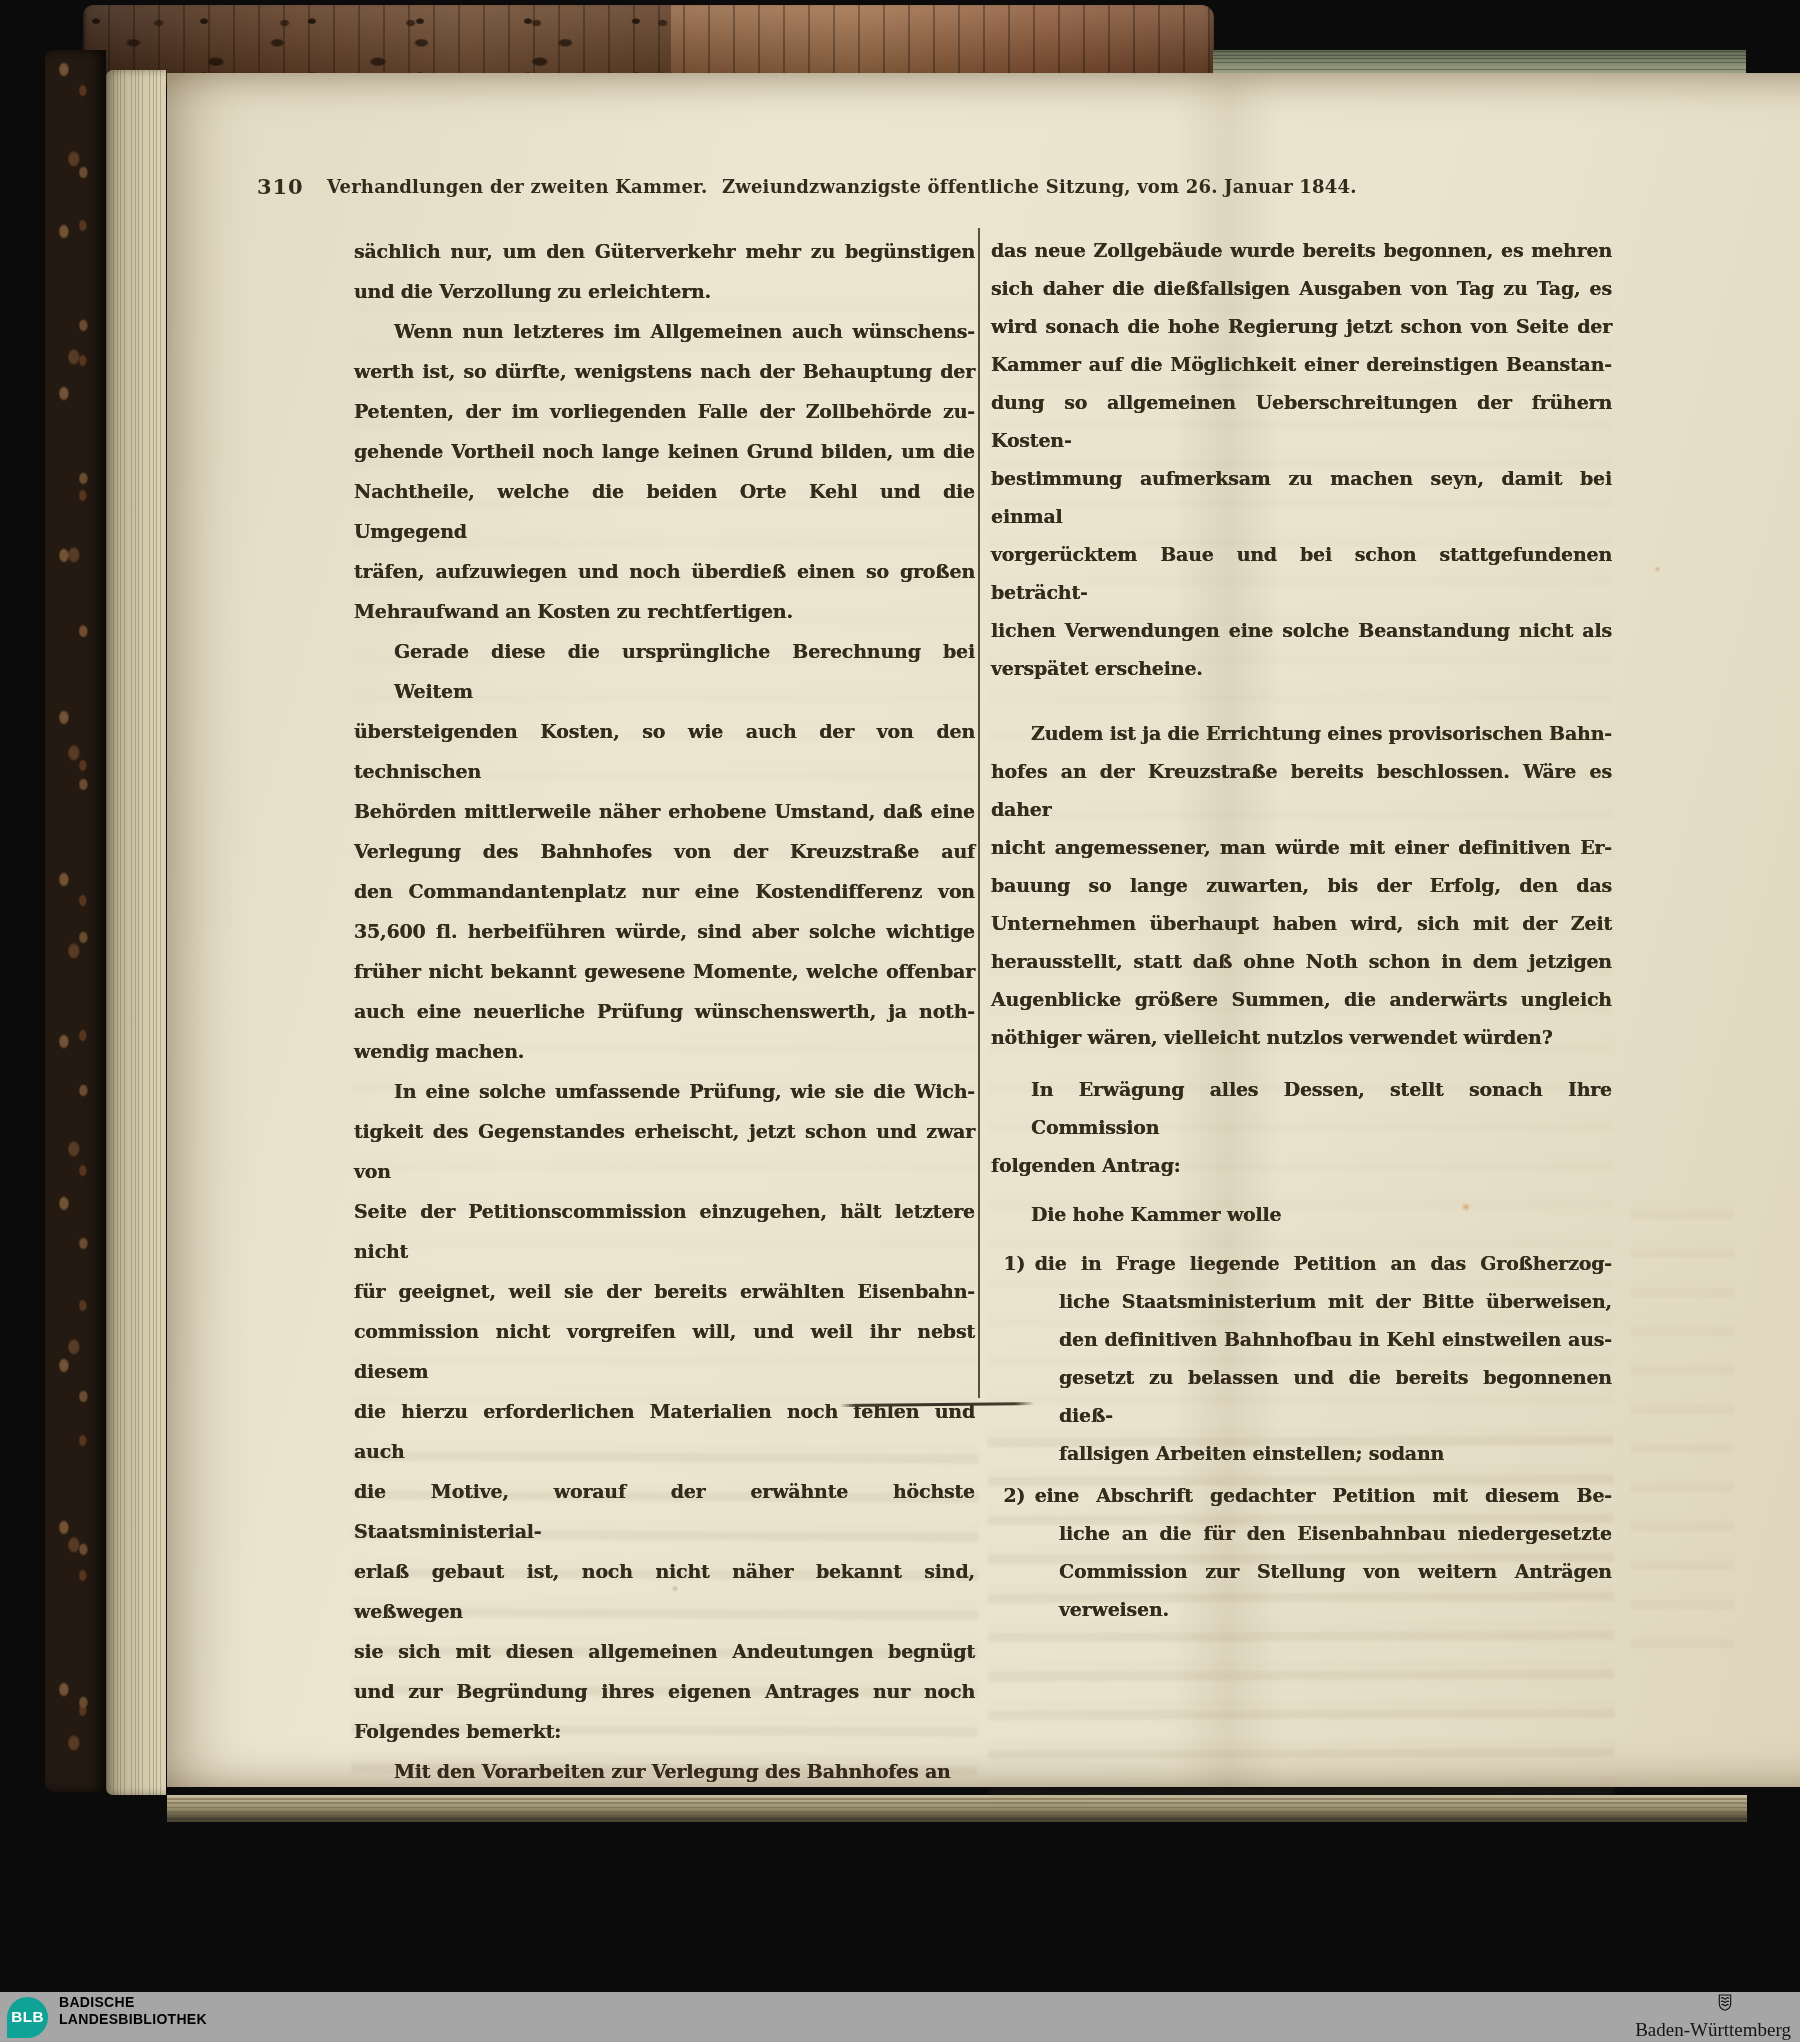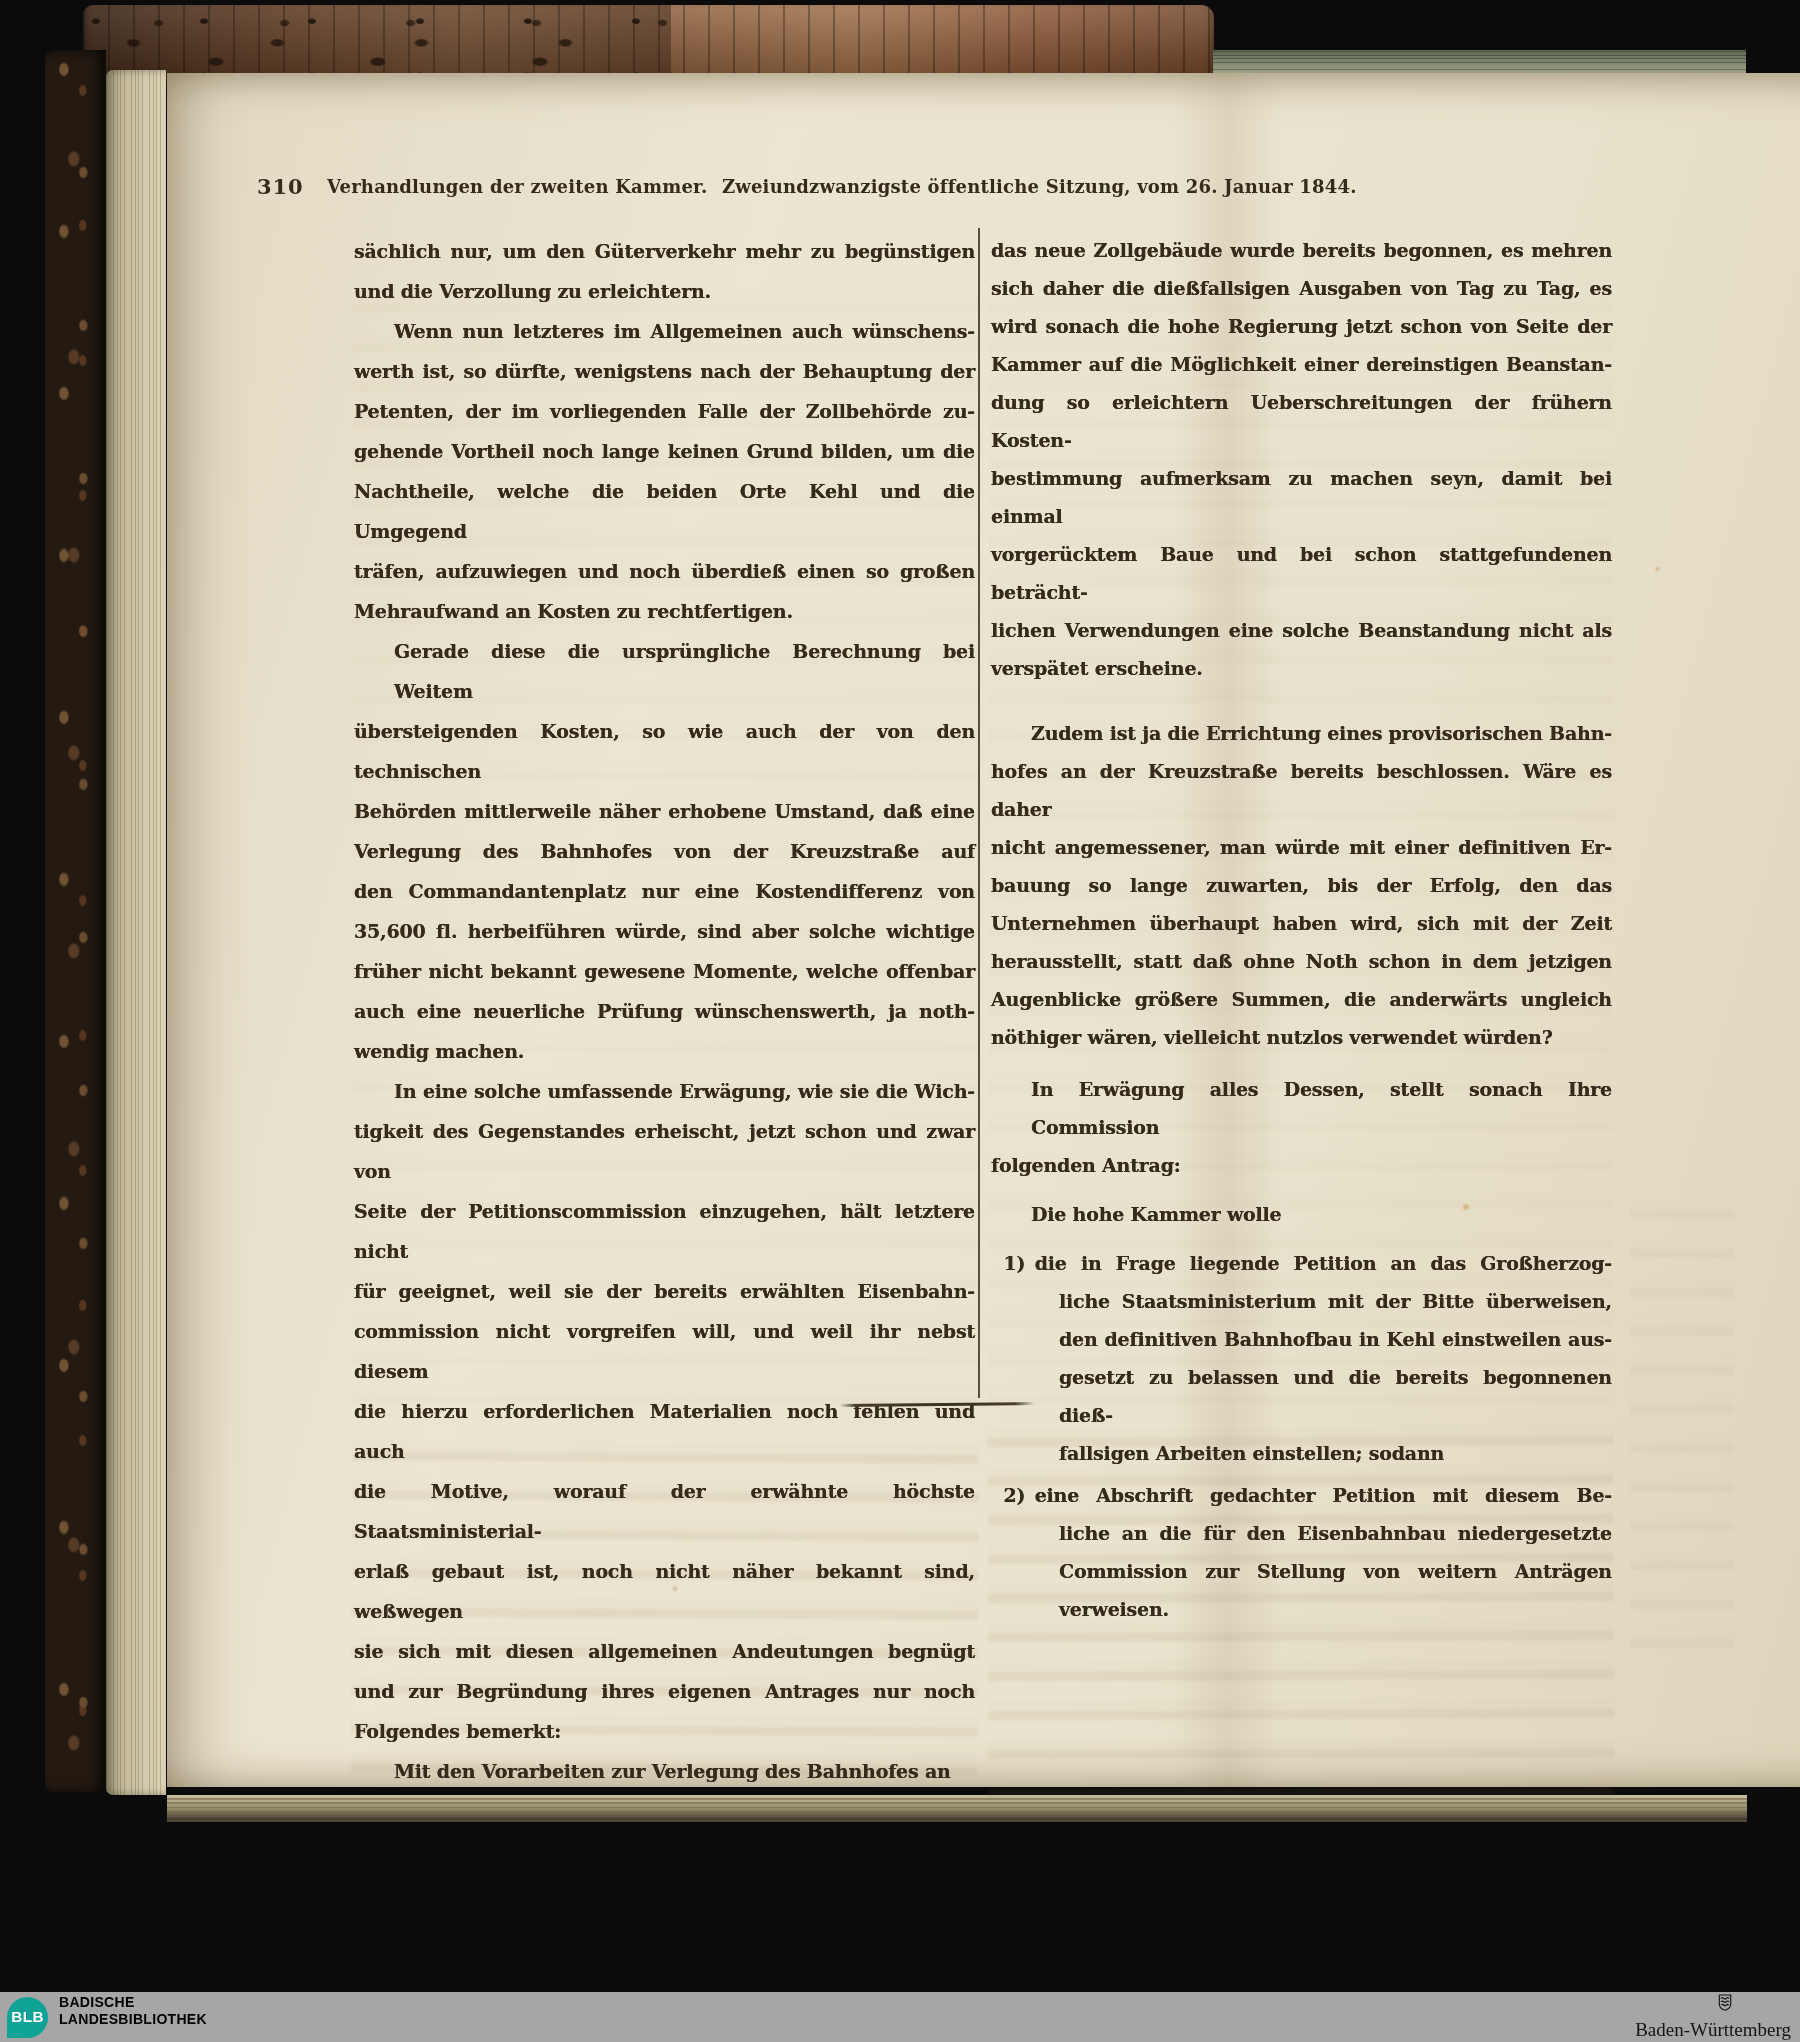--- a/index.html
+++ b/index.html
@@ -172,39 +172,39 @@
       <div class="tl last">Mehraufwand an Kosten zu rechtfertigen.</div>
       <div class="tl ind1">Gerade diese die ursprüngliche Berechnung bei Weitem</div>
       <div class="tl">übersteigenden Kosten, so wie auch der von den technischen</div>
       <div class="tl">Behörden mittlerweile näher erhobene Umstand, daß eine</div>
       <div class="tl">Verlegung des Bahnhofes von der Kreuzstraße auf</div>
       <div class="tl">den Commandantenplatz nur eine Kostendifferenz von</div>
       <div class="tl">35,600 fl. herbeiführen würde, sind aber solche wichtige</div>
       <div class="tl">früher nicht bekannt gewesene Momente, welche offenbar</div>
       <div class="tl">auch eine neuerliche Prüfung wünschenswerth, ja noth-</div>
       <div class="tl last">wendig machen.</div>
-      <div class="tl ind1">In eine solche umfassende Erwägung, wie sie die Wich-</div>
+      <div class="tl ind1">In eine solche umfassende Prüfung, wie sie die Wich-</div>
       <div class="tl">tigkeit des Gegenstandes erheischt, jetzt schon und zwar von</div>
       <div class="tl">Seite der Petitionscommission einzugehen, hält letztere nicht</div>
       <div class="tl">für geeignet, weil sie der bereits erwählten Eisenbahn-</div>
       <div class="tl">commission nicht vorgreifen will, und weil ihr nebst diesem</div>
       <div class="tl">die hierzu erforderlichen Materialien noch fehlen und auch</div>
       <div class="tl">die Motive, worauf der erwähnte höchste Staatsministerial-</div>
       <div class="tl">erlaß gebaut ist, noch nicht näher bekannt sind, weßwegen</div>
       <div class="tl">sie sich mit diesen allgemeinen Andeutungen begnügt</div>
       <div class="tl">und zur Begründung ihres eigenen Antrages nur noch</div>
       <div class="tl last">Folgendes bemerkt:</div>
       <div class="tl ind1 last">Mit den Vorarbeiten zur Verlegung des Bahnhofes an</div>
     </div>
   <div class="col col-right ink">
       <div class="tl">das neue Zollgebäude wurde bereits begonnen, es mehren</div>
       <div class="tl">sich daher die dießfallsigen Ausgaben von Tag zu Tag, es</div>
       <div class="tl">wird sonach die hohe Regierung jetzt schon von Seite der</div>
       <div class="tl">Kammer auf die Möglichkeit einer dereinstigen Beanstan-</div>
-      <div class="tl">dung so erleichtern Ueberschreitungen der frühern Kosten-</div>
+      <div class="tl">dung so allgemeinen Ueberschreitungen der frühern Kosten-</div>
       <div class="tl">bestimmung aufmerksam zu machen seyn, damit bei einmal</div>
       <div class="tl">vorgerücktem Baue und bei schon stattgefundenen beträcht-</div>
       <div class="tl">lichen Verwendungen eine solche Beanstandung nicht als</div>
       <div class="tl last">verspätet erscheine.</div>
       <div class="tl ind1 g30">Zudem ist ja die Errichtung eines provisorischen Bahn-</div>
       <div class="tl">hofes an der Kreuzstraße bereits beschlossen. Wäre es daher</div>
       <div class="tl">nicht angemessener, man würde mit einer definitiven Er-</div>
       <div class="tl">bauung so lange zuwarten, bis der Erfolg, den das</div>
       <div class="tl">Unternehmen überhaupt haben wird, sich mit der Zeit</div>
       <div class="tl">herausstellt, statt daß ohne Noth schon in dem jetzigen</div>

